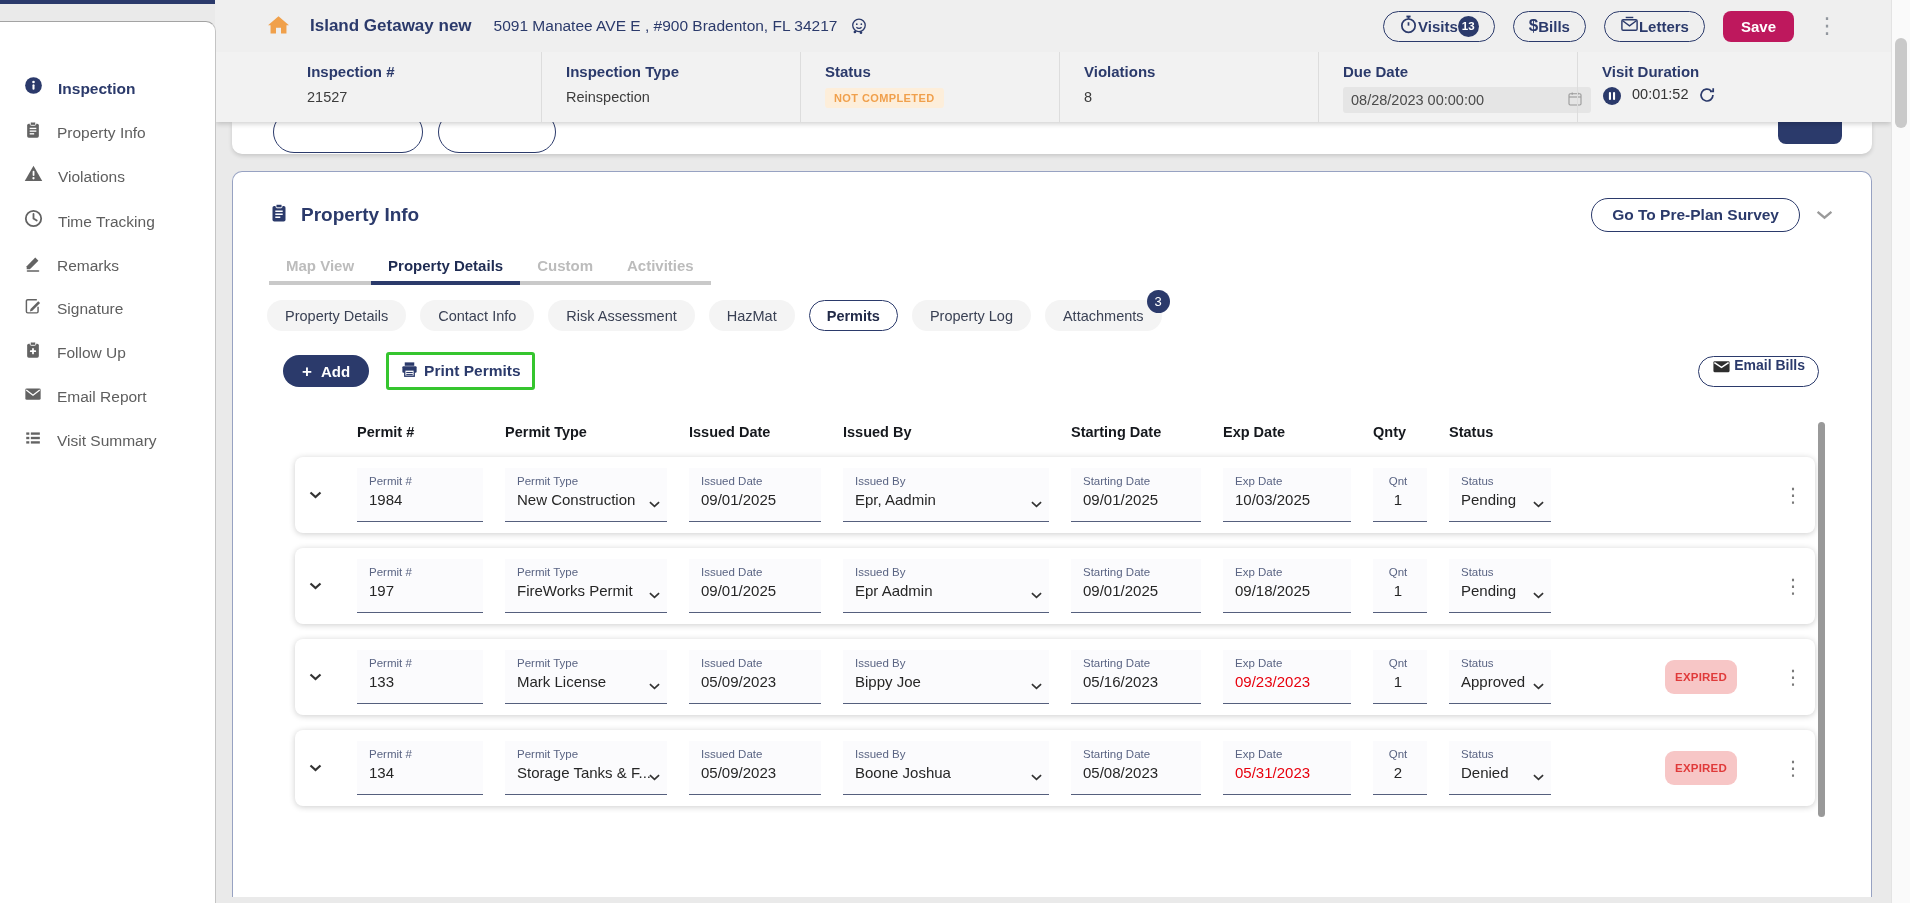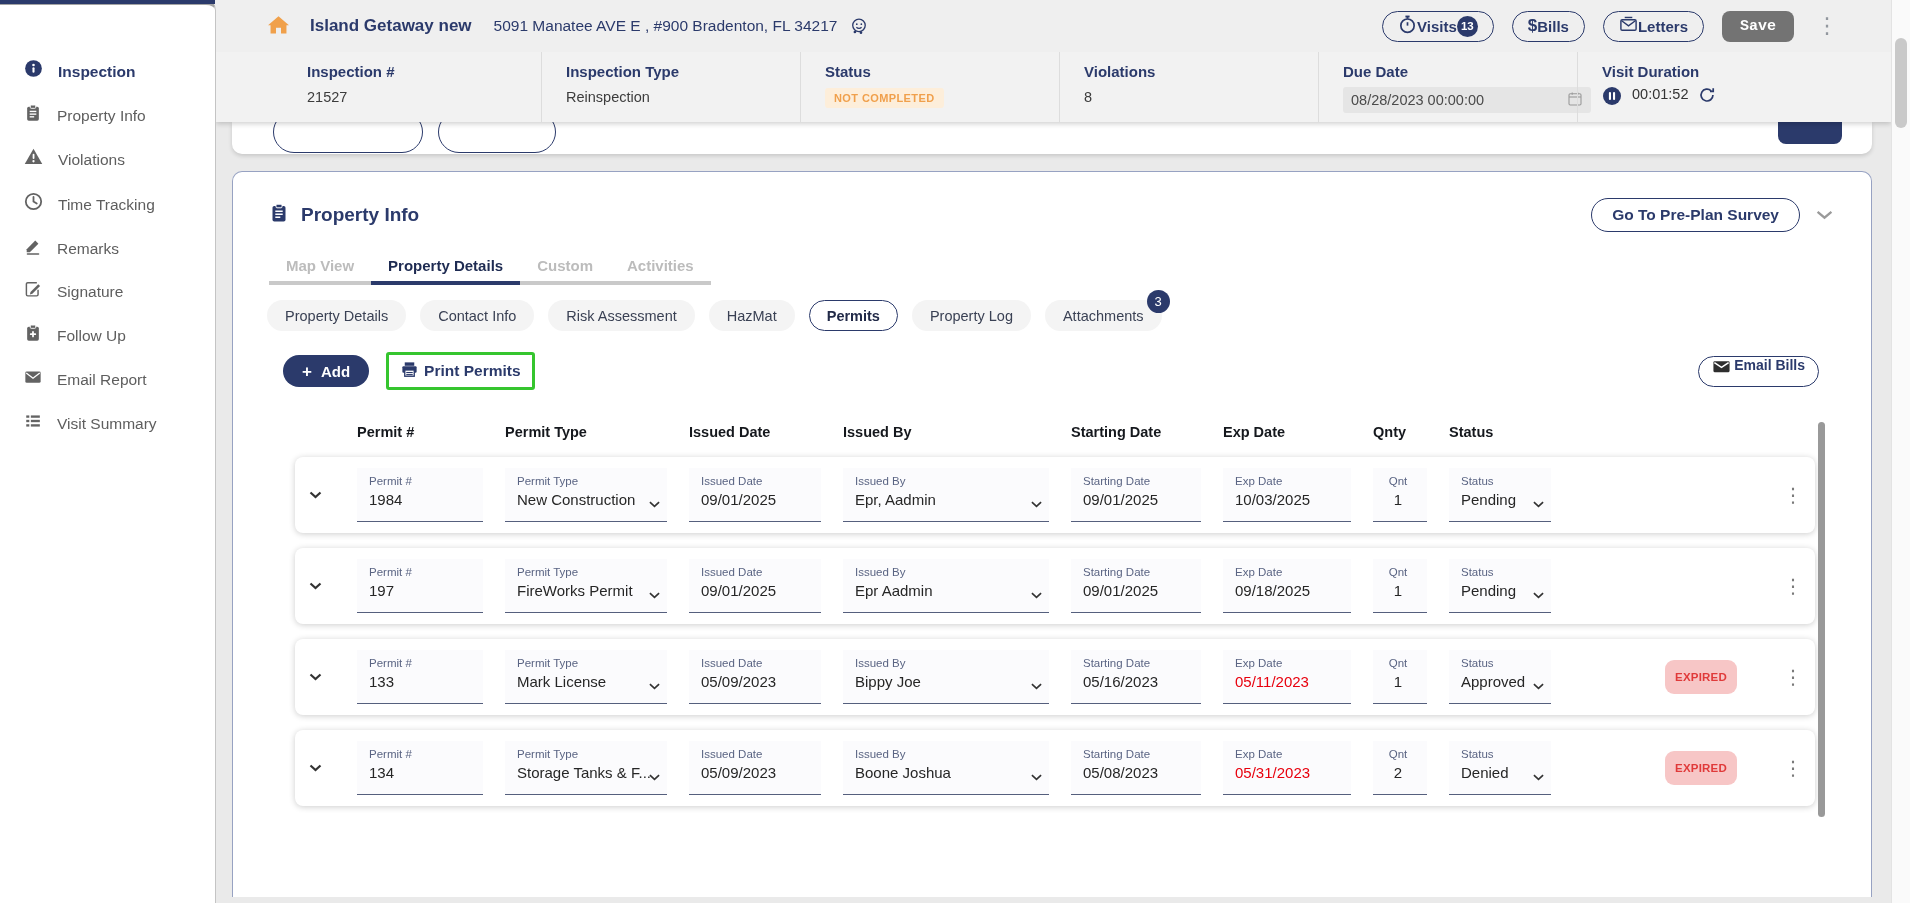--- a/index.html
+++ b/index.html
@@ -2,22 +2,22 @@
 <html><head>
 <meta charset="utf-8">
 <style>
   html,body{margin:0;padding:0;}
   body{
     width:1910px;height:903px;position:relative;overflow:hidden;
     background:#eaeaea;font-family:"Liberation Sans",sans-serif;
     -webkit-font-smoothing:antialiased;color:#333;
   }
   
-  .sidebar{position:absolute;left:0;top:0;bottom:0;width:215px;background:#fff;
-    border-right:1px solid #c4c4c4;border-top:5px solid #a3a3a3;border-top-right-radius:10px;z-index:6;}
+  .sidebar{position:absolute;left:0;top:21px;bottom:0;width:215px;background:#fff;
+    border-right:1px solid #c4c4c4;border-top:1px solid #a3a3a3;border-top-right-radius:10px;z-index:6;}
   .sb-strip{position:absolute;left:0;top:0;width:215px;height:4px;background:#2b3a6b;z-index:7;}
   .sb-list{padding-top:44px;}
   .sb-item{display:flex;align-items:center;gap:15px;padding:10px 10px 10px 24px;
     font-size:15.5px;color:#5e5e5e;cursor:pointer;line-height:1.4;}
   .sb-item svg{color:#636363;flex:0 0 auto;}
   .sb-item.active{color:#2b3a6b;font-weight:700;}
   .sb-item.active svg{color:#2b3a6b;}
   
   .main{position:absolute;left:215px;right:18px;top:0;bottom:0;overflow:hidden;}
   
@@ -25,22 +25,22 @@
     padding:0 50px 0 52px;position:relative;z-index:5;}
   .prop-title{font-size:17px;font-weight:700;color:#2b3a6b;margin-left:20px;}
   .prop-addr{font-size:15.5px;font-weight:500;color:#2b3a6b;margin-left:22px;}
   .waze{margin-left:12px;cursor:pointer;display:flex;align-items:center;}
   .hdr-actions{margin-left:auto;display:flex;align-items:center;gap:18px;}
   .pill-btn{height:31px;padding:0 15px;border:1.6px solid #2b3a6b;border-radius:17px;background:transparent;
     color:#2b3a6b;font-size:15px;font-weight:600;display:flex;align-items:center;cursor:pointer;font-family:inherit;}
   .cnt-badge{width:21px;height:21px;border-radius:50%;background:#2b3a6b;color:#fff;font-size:11.5px;
     font-weight:700;display:flex;align-items:center;justify-content:center;}
   .dollar{font-size:17px;font-weight:700;}
-  .save-btn{height:31px;padding:0 18px;background:#737373;color:#fff;border:none;border-radius:8px;
-    font-size:15px;font-weight:700;cursor:pointer;font-family:Liberation Mono, monospace;}
+  .save-btn{height:31px;padding:0 18px;background:#be185d;color:#fff;border:none;border-radius:8px;
+    font-size:15px;font-weight:700;cursor:pointer;font-family:Liberation Sans, sans-serif;}
   .kebab{background:none;border:none;color:#92979e;font-size:22px;line-height:20px;cursor:pointer;padding:0 4px;font-family:inherit;}
   
   .info-bar{height:70px;background:#f2f2f2;display:flex;padding-left:90px;position:relative;z-index:4;
     box-shadow:0 3px 5px -1px rgba(0,0,0,.18);}
   .if{width:259px;padding:11px 0 0 24px;border-left:1px solid #dddddd;box-sizing:border-box;}
   .if:first-child{width:236px;padding-left:2px;border-left:none;}
   .if:last-child{flex:1;}
   .if-label{font-size:15px;font-weight:700;color:#2b3a6b;}
   .if-value{margin-top:9px;font-size:14.5px;color:#3c3c3c;}
   .status-pill{display:inline-block;margin-top:8px;background:#fdeeda;color:#f0a04c;font-size:11px;
@@ -543,21 +543,21 @@
               <span class="dd"><svg viewBox="0 0 12 7" width="11" height="7" fill="none" stroke="#333" stroke-width="1.8">
                   <path d="M1 1l5 4.6L11 1"></path>
                 </svg></span>
             </div>
             <div class="cell">
               <div class="cell-label">Starting Date</div>
               <div class="cell-value">05/16/2023</div>
             </div>
             <div class="cell">
               <div class="cell-label">Exp Date</div>
-              <div class="cell-value red">05/11/2023</div>
+              <div class="cell-value red">09/23/2023</div>
             </div>
             <div class="cell qnt-cell">
               <div class="cell-label">Qnt</div>
               <div class="cell-value">1</div>
             </div>
             <div class="cell dd-cell">
               <div class="cell-label">Status</div>
               <div class="cell-value" style="padding-right:14px;">Approved</div>
               <span class="dd"><svg viewBox="0 0 12 7" width="11" height="7" fill="none" stroke="#333" stroke-width="1.8">
                   <path d="M1 1l5 4.6L11 1"></path>

